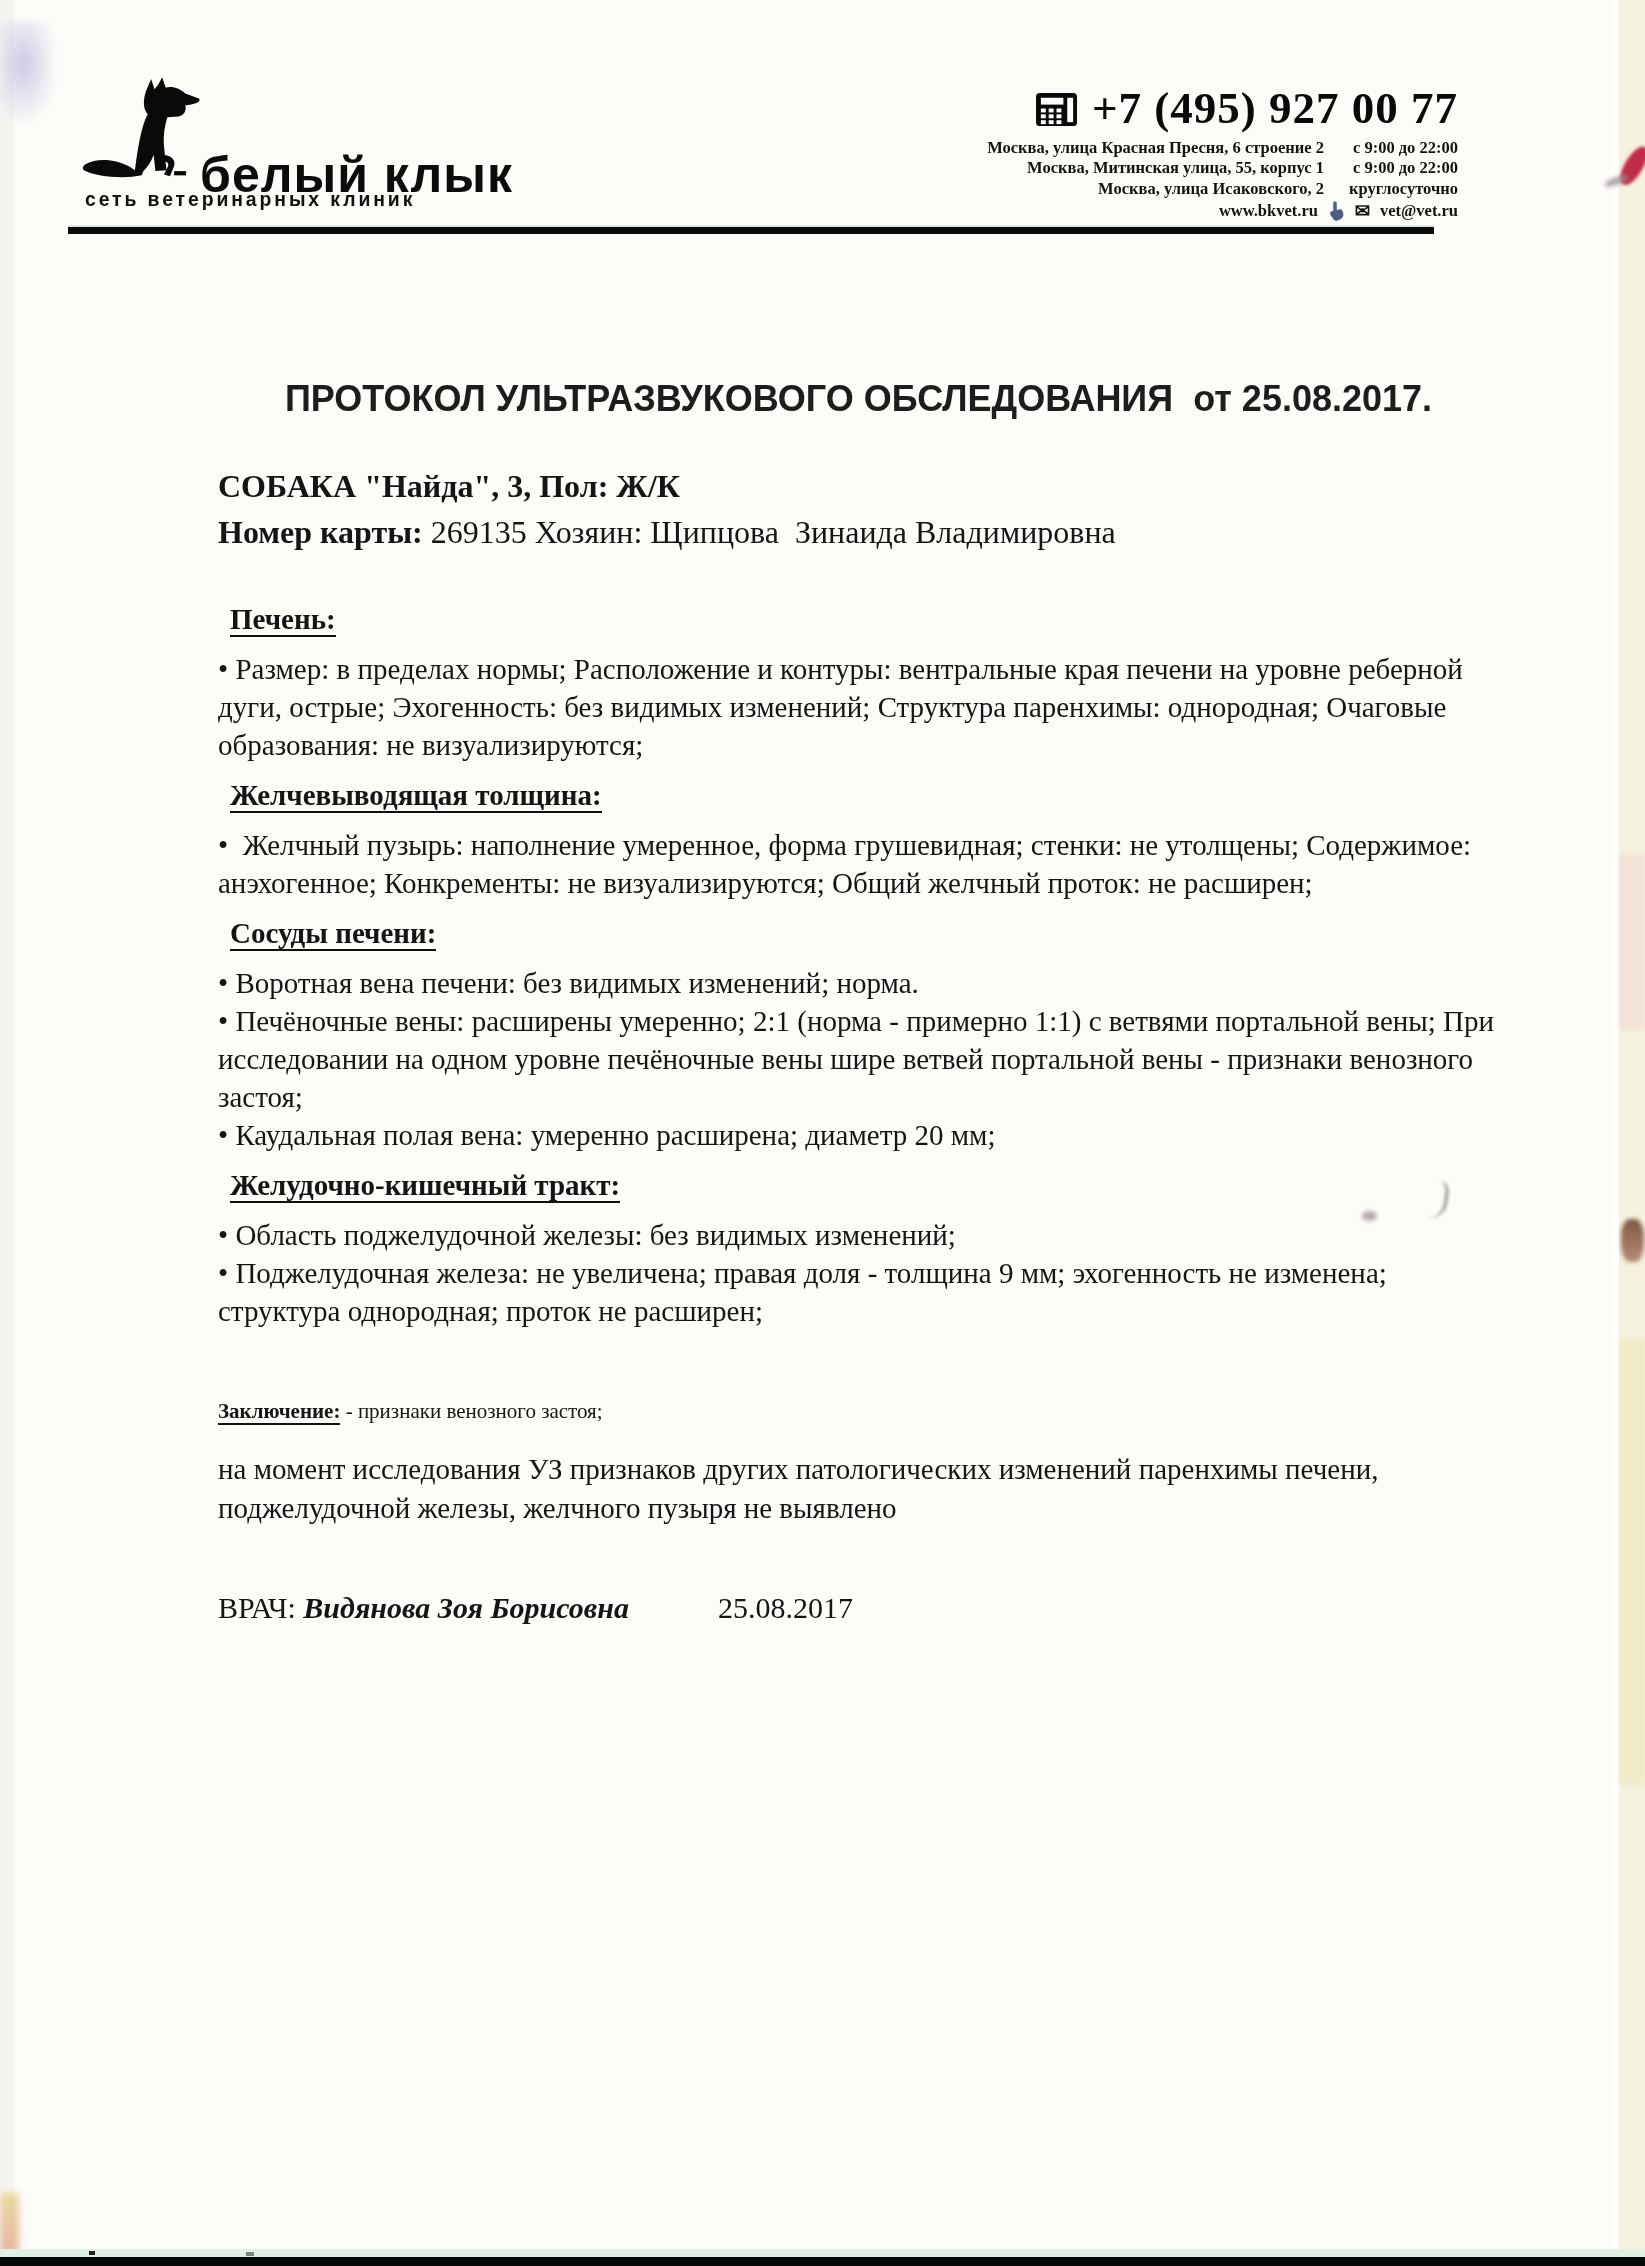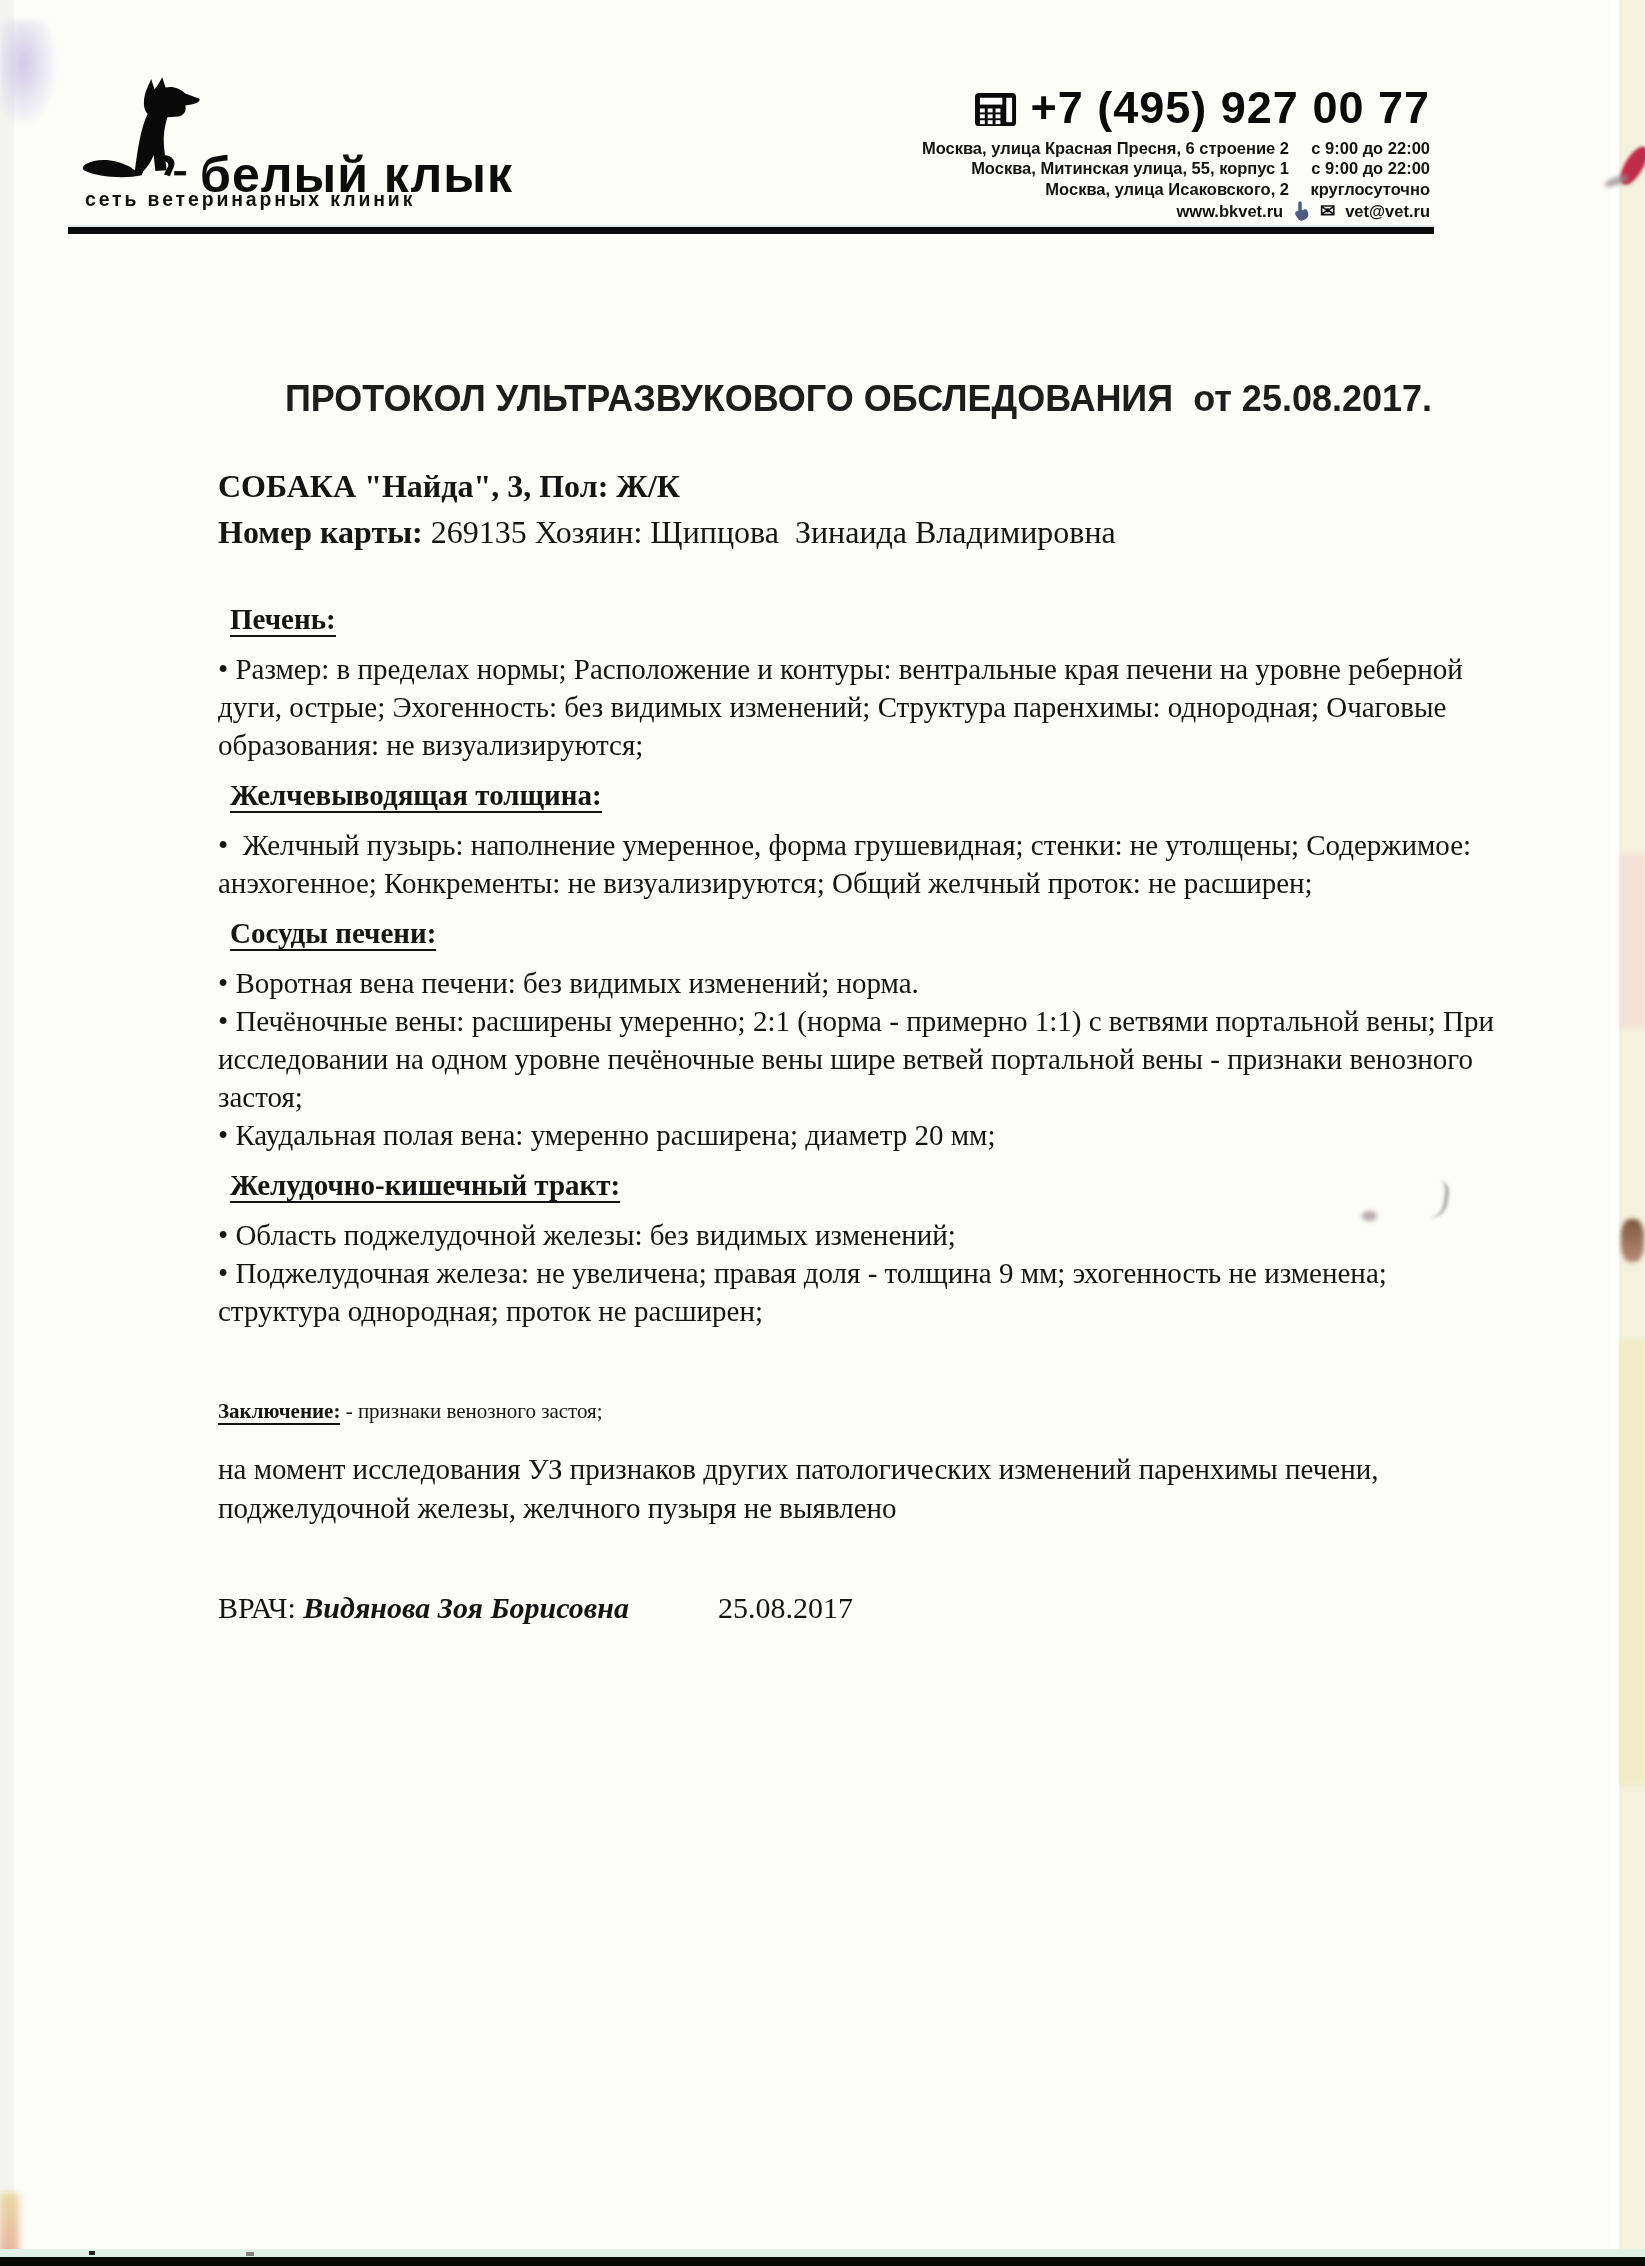--- a/index.html
+++ b/index.html
@@ -25,25 +25,25 @@
   .bottom-black{left:0;bottom:0;width:100%;height:9.7px;background:#070907;}
   .bottom-dot1{left:89px;bottom:11.6px;width:5.8px;height:4.9px;background:#222;}
   .bottom-dot2{left:246px;bottom:10.7px;width:7.8px;height:3.9px;background:#555;opacity:.7;}
 
   
   .header{position:absolute;left:0;top:0;width:100%;height:252px;
           font-family:"Liberation Sans",sans-serif;}
   .dog-logo{position:absolute;left:82px;top:72px;width:128px;height:118px;}
   .logo-title{position:absolute;left:200px;top:146px;font-size:50px;font-weight:700;color:#0c0c0c;letter-spacing:1px;}
   .logo-subtitle{position:absolute;left:85px;top:188px;font-size:19.4px;font-weight:700;color:#111;letter-spacing:2.9px;}
-  .contact{position:absolute;right:216px;top:82px;text-align:right;}
+  .contact{position:absolute;right:188px;top:82px;text-align:right;font-family:Liberation Serif, serif;}
   .phone-row{display:flex;align-items:center;justify-content:flex-end;gap:11.6px;}
   .phone-number{font-size:45px;font-weight:700;color:#0a0a0a;letter-spacing:1px;white-space:nowrap;}
   .addr-rows{margin-top:3.9px;}
-  .addr-row{display:flex;justify-content:flex-end;gap:17px;font-size:16.5px;font-weight:700;line-height:20.4px;color:#131313;}
+  .addr-row{display:flex;justify-content:flex-end;gap:10px;font-size:16.5px;font-weight:700;line-height:20.4px;color:#131313;}
   .addr-row .hours{width:124px;text-align:right;}
   .web-row{display:flex;justify-content:flex-end;align-items:center;gap:9.7px;font-size:16.5px;font-weight:700;line-height:20.4px;color:#131313;margin-top:1px;}
   .envelope{font-size:18.4px;line-height:18.4px;}
   .rule{position:absolute;left:68px;top:227px;width:1366px;height:6.8px;background:#0b0b0b;box-shadow:0 -1.9px 0 rgba(195,212,222,.55);}
 
   
   .doc{position:absolute;left:218px;top:0;width:1281px;}
   .title{margin:377px 0 0;font-family:Liberation Sans, sans-serif;font-size:36px;font-weight:700;
          color:#1d1d1d;text-align:center;line-height:43px;white-space:pre-wrap;}
   .patient{margin-top:43px;font-size:32px;line-height:46px;}

